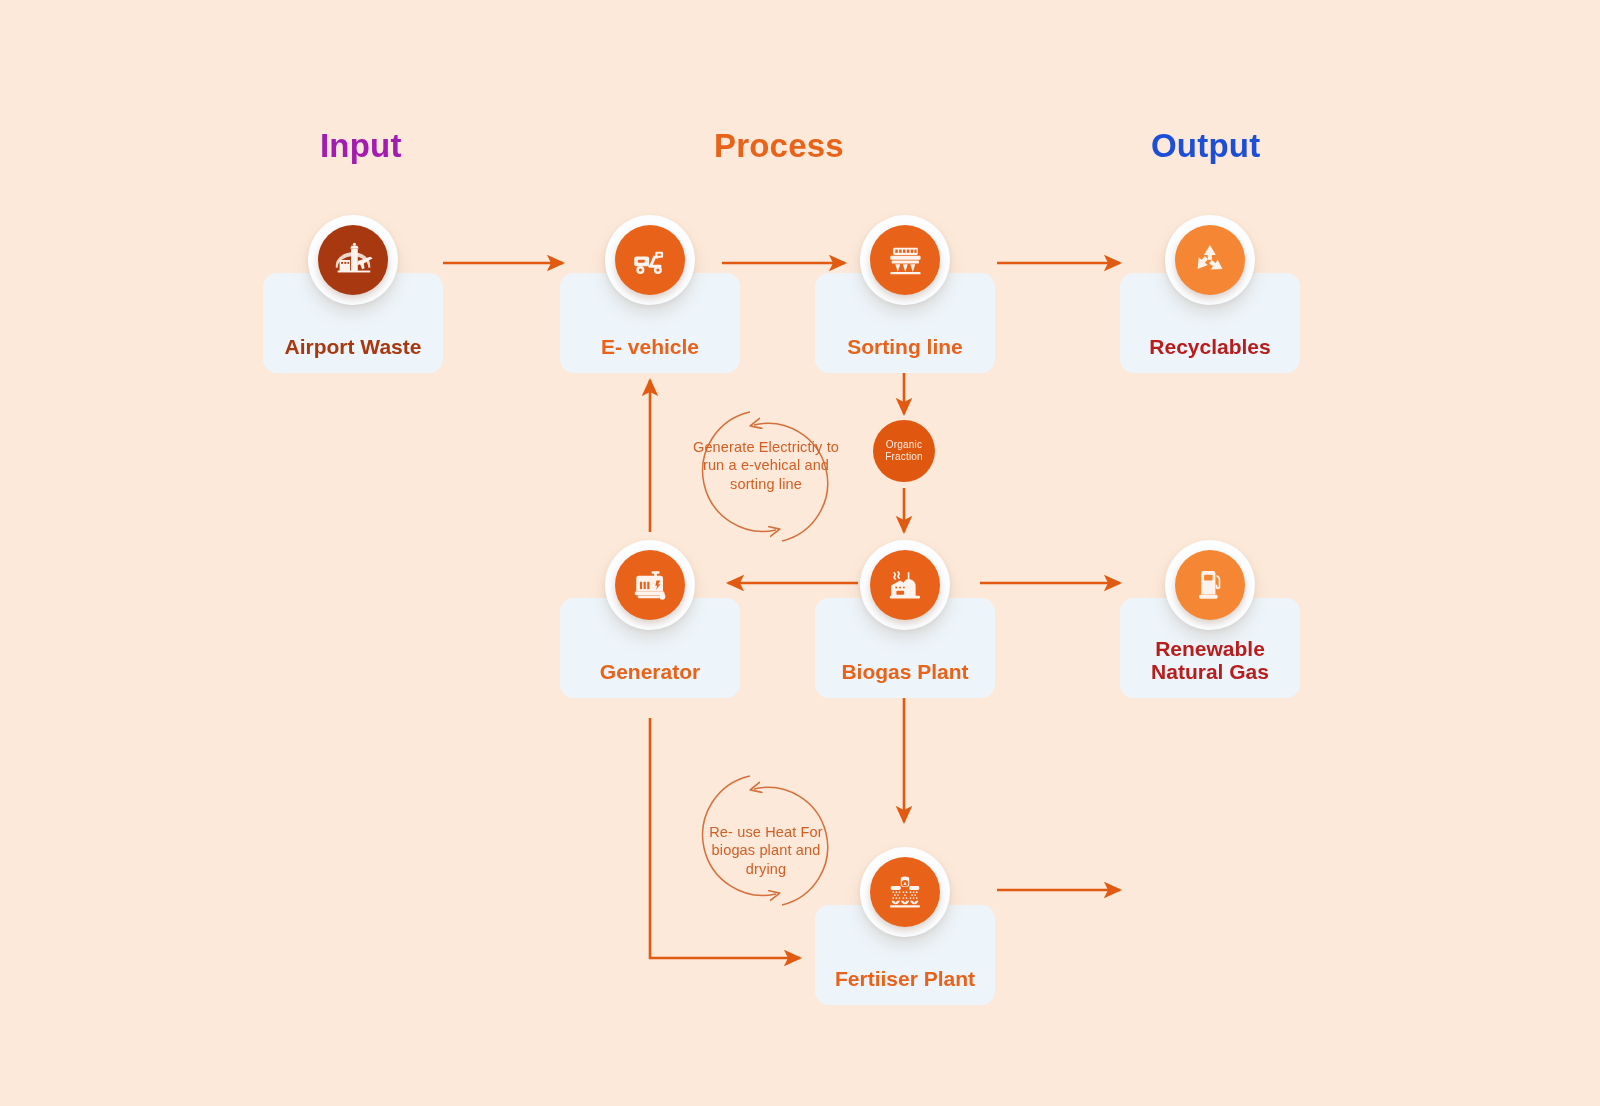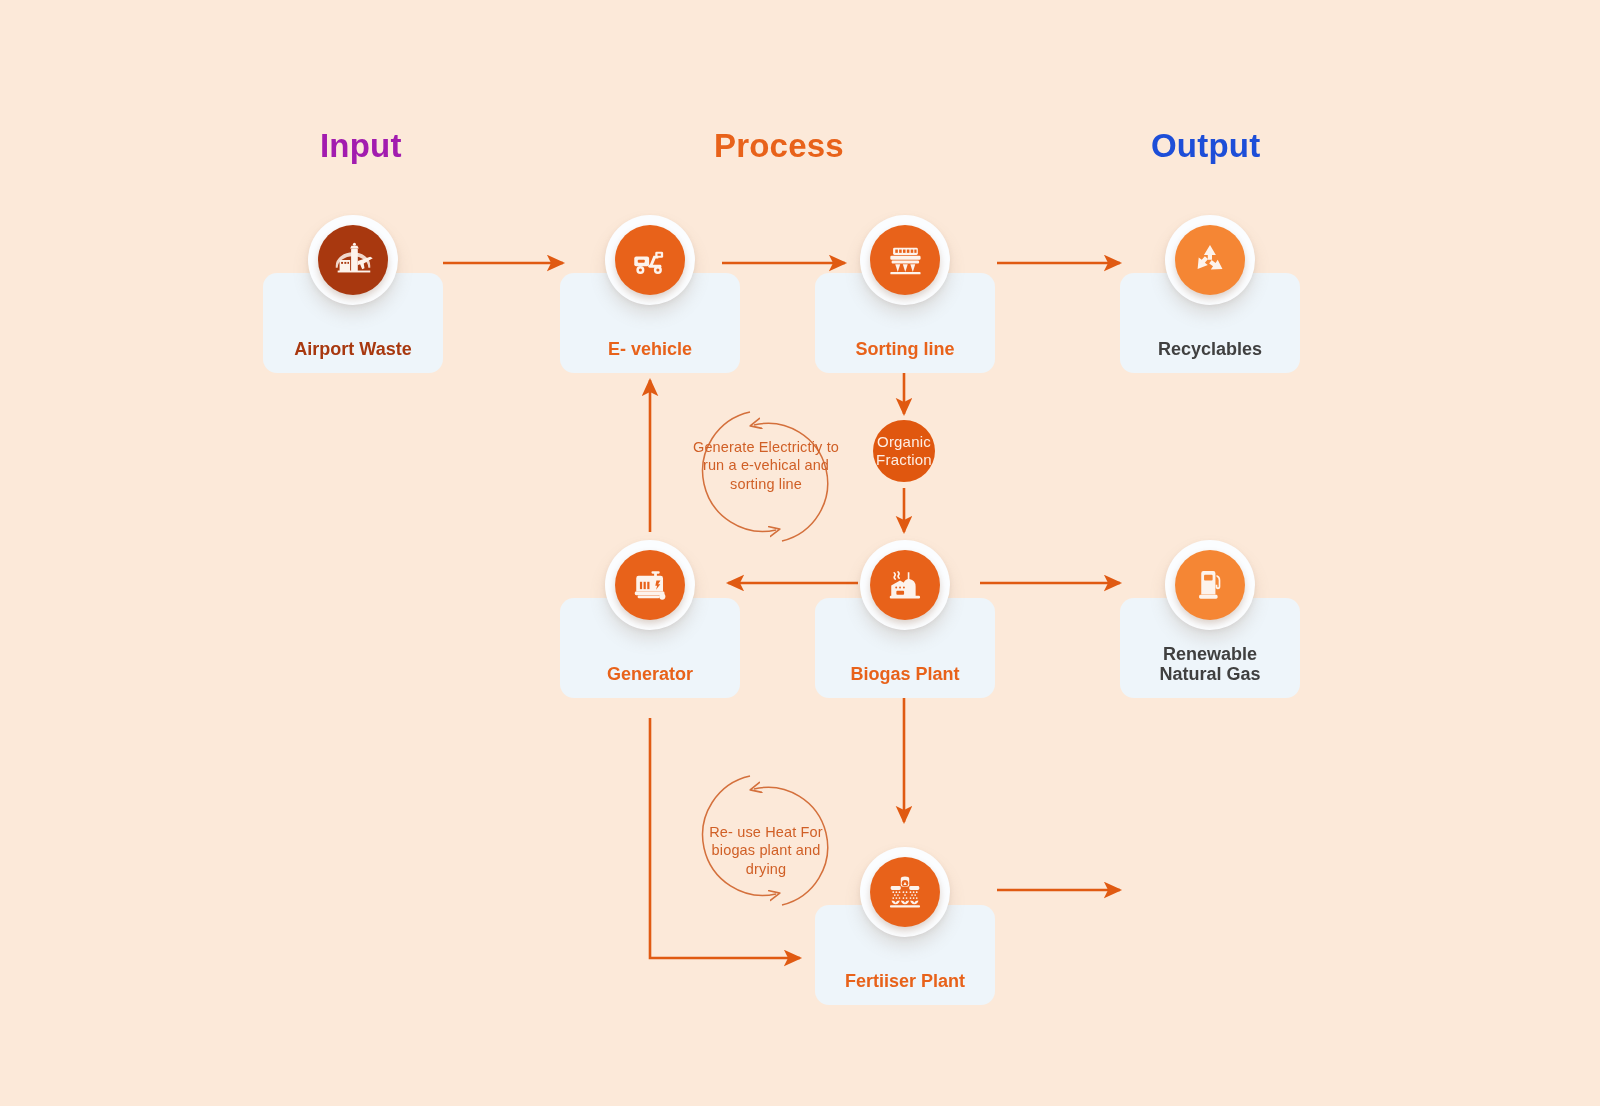--- a/index.html
+++ b/index.html
@@ -45,27 +45,27 @@
     height: 100px;
     background: #eef5fa;
     border-radius: 14px;
   }
   .node .label {
     position: absolute;
     left: 0;
     bottom: 14px;
     width: 180px;
     text-align: center;
-    font-size: 18px;
+    font-size: 21px;
     font-weight: bold;
     line-height: 1.12;
     color: #e8621a;
   }
   .node.dark .label  { color: #a8380f; }
-  .node.light .label { color: #404040; }
+  .node.light .label { color: #b91c1c; }
 
   
   .badge {
     position: absolute;
     left: 45px;
     top: -58px;
     width: 90px;
     height: 90px;
     border-radius: 50%;
     background: #fbfdff;
@@ -105,21 +105,21 @@
     position: absolute;
     width: 62px;
     height: 62px;
     border-radius: 50%;
     background: #e0570f;
     display: flex;
     align-items: center;
     justify-content: center;
     text-align: center;
     color: #fdeee4;
-    font-size: 15px;
+    font-size: 10px;
     line-height: 1.2;
     letter-spacing: 0.2px;
   }
 
   
   .loop-text {
     position: absolute;
     width: 150px;
     text-align: center;
     font-size: 14.5px;

